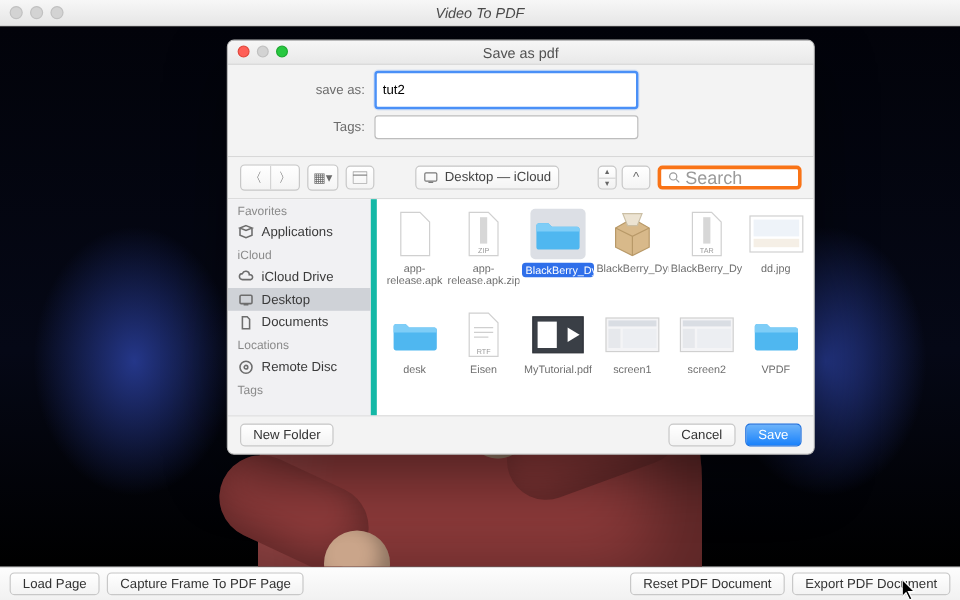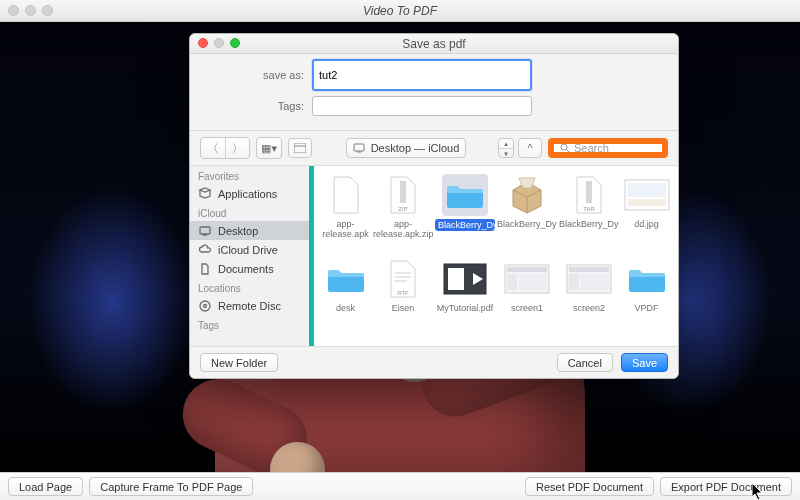--- a/index.html
+++ b/index.html
@@ -42,21 +42,21 @@
   .sep { height:1px; background:#d8d8d8; margin:8px 0 0; }
   .toolbar-row { display:flex; align-items:center; padding:6px 10px; gap:6px; background:#f3f3f3; border-bottom:1px solid #dcdcdc;}
   .seg { display:flex; border:1px solid #c8c8c8; border-radius:4px; overflow:hidden; background:linear-gradient(#fff,#f4f4f4); }
   .seg button { border:none; background:transparent; width:24px; height:20px; font-size:11px; color:#6a6a6a; display:flex;align-items:center;justify-content:center;}
   .seg button + button { border-left:1px solid #d4d4d4; }
   .path-pop { flex:0 0 auto; margin:0 auto; display:flex; align-items:center; border:1px solid #c8c8c8; border-radius:4px; background:linear-gradient(#fff,#f4f4f4); height:20px; padding:4px 6px; gap:6px; font-size:11px; color:#444;}
   .stepper { border:1px solid #c8c8c8; border-radius:4px; width:16px; height:20px; display:flex; flex-direction:column; background:linear-gradient(#fff,#f1f1f1);}
   .stepper div{flex:1; font-size:7px; color:#666; text-align:center; line-height:9px;}
   .stepper div+div{border-top:1px solid #d4d4d4;}
   .squarebtn { border:1px solid #c8c8c8; border-radius:4px; width:24px; height:20px; background:linear-gradient(#fff,#f4f4f4); color:#666; font-size:11px;display:flex;align-items:center;justify-content:center;}
-  .search { flex:0 0 120px; height:20px; border:6px solid #f97316; border-radius:4px; background:#fff; display:flex; align-items:center; padding:0 6px; gap:4px; color:#9a9a9a; font-size:11px;}
+  .search { flex:0 0 120px; height:20px; border:3px solid #f97316; border-radius:4px; background:#fff; display:flex; align-items:center; padding:0 6px; gap:4px; color:#9a9a9a; font-size:15px;}
   .body-split { display:flex; height:180px; background:#fff; }
   .sidebar { width:124px; background:#f1f1f3; border-right:5px solid #14b8a6; overflow:hidden; position:relative;}
   .sb-scroll{height:100%; overflow-y:auto; scrollbar-width:thin;}
   .sb-scroll::-webkit-scrollbar{width:7px;} .sb-scroll::-webkit-scrollbar-thumb{background:#c8c8c8;border-radius:4px;}
   .sb-head { font-size:10px; color:#8a8a8a; padding:5px 8px 2px; }
   .sb-item { display:flex; align-items:center; gap:6px; padding:2px 8px; font-size:11px; color:#3a3a3a; height:19px;}
   .sb-item.sel { background:#cfd2d7; }
   .sb-ico { width:14px; height:14px; display:inline-flex; align-items:center; justify-content:center; color:#6d6d6d;}
   .files { flex:1; padding:8px 6px; display:grid; grid-template-columns: repeat(6, 1fr); grid-auto-rows: 80px; gap:4px 2px; align-content:start;}
   .file { display:flex; flex-direction:column; align-items:center; gap:3px; text-align:center;}
@@ -155,36 +155,36 @@
               <div class="sb-head">Favorites</div>
               <div class="sb-item">
                 <span class="sb-ico">
                   <svg width="14" height="14" fill="none" stroke="#6d6d6d" stroke-width="1.3" viewBox="0 0 14 14">
                     <path d="M7 1 L12 3 L7 5 L2 3 Z M2 3 L2 9 L7 11 L12 9 L12 3"></path>
                   </svg>
                 </span>
                 <span>Applications</span>
               </div>
               <div class="sb-head">iCloud</div>
+              <div class="sb-item">
+                <span class="sb-ico">
+                  <svg width="14" height="14" fill="none" stroke="#6d6d6d" stroke-width="1.3" viewBox="0 0 14 14">
+                    <path d="M4 9a2.5 2.5 0 010-5 3 3 0 015.8 1A2 2 0 0111 9z"></path>
+                  </svg>
+                </span>
+                <span>iCloud Drive</span>
+              </div>
               <div class="sb-item sel">
                 <span class="sb-ico">
                   <svg width="14" height="14" fill="none" stroke="#6d6d6d" stroke-width="1.3" viewBox="0 0 14 14">
                     <rect x="2" y="3" width="10" height="7" rx="1"></rect>
                     <line x1="5" y1="11" x2="9" y2="11"></line>
                   </svg>
                 </span>
                 <span>Desktop</span>
-              </div>
-              <div class="sb-item">
-                <span class="sb-ico">
-                  <svg width="14" height="14" fill="none" stroke="#6d6d6d" stroke-width="1.3" viewBox="0 0 14 14">
-                    <path d="M4 9a2.5 2.5 0 010-5 3 3 0 015.8 1A2 2 0 0111 9z"></path>
-                  </svg>
-                </span>
-                <span>iCloud Drive</span>
               </div>
               <div class="sb-item">
                 <span class="sb-ico">
                   <svg width="14" height="14" fill="none" stroke="#6d6d6d" stroke-width="1.3" viewBox="0 0 14 14">
                     <path d="M4 2h4l2 2v8H4z"></path>
                   </svg>
                 </span>
                 <span>Documents</span>
               </div>
               <div class="sb-head">Locations</div>

